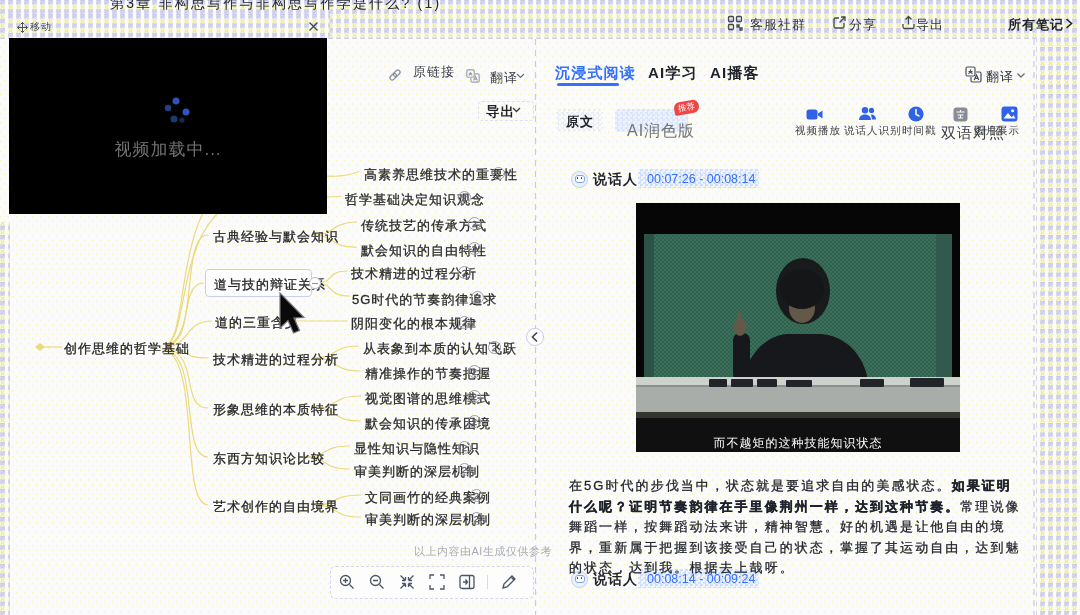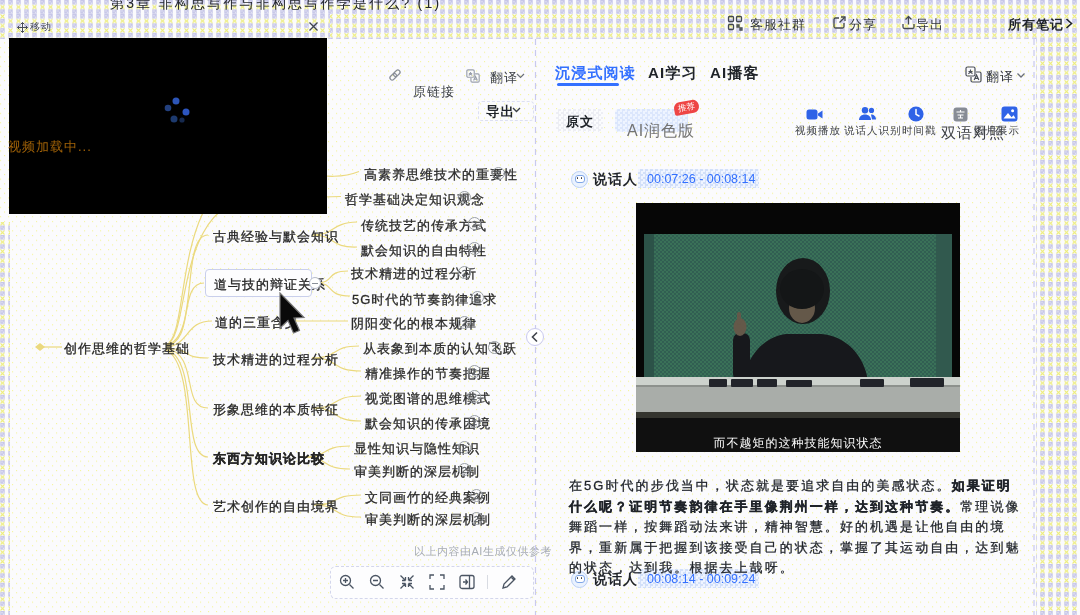--- a/index.html
+++ b/index.html
@@ -90,21 +90,21 @@
 <div class="abs ink" id="map" style="left:0;top:0;width:540px;height:615px;color:#262626">
   <div class="abs cjk" style="left:64px;top:340px;font-size:13px">创作思维的哲学基础</div>
   <div class="abs cjk" style="left:213px;top:228px;font-size:13px;font-weight:500">古典经验与默会知识</div>
   <div class="abs" style="left:205px;top:269px;width:107px;height:28px;border:1px solid #c9cfec;border-radius:4px;background:#fdfdfe"></div>
   <div class="abs cjk" style="left:214px;top:276px;font-size:13px;font-weight:500">道与技的辩证关系</div>
   <div class="abs" style="left:309px;top:277px;width:12px;height:12px;border:1px solid #b6bccc;border-radius:50%;background:#fff"></div>
   <div class="abs" style="left:312px;top:282.5px;width:6px;height:1.4px;background:#8a9099"></div>
   <div class="abs cjk" style="left:215px;top:314px;font-size:13px;font-weight:500">道的三重含义</div>
   <div class="abs cjk" style="left:213px;top:351px;font-size:13px;font-weight:500">技术精进的过程分析</div>
   <div class="abs cjk" style="left:213px;top:401px;font-size:13px;font-weight:500">形象思维的本质特征</div>
-  <div class="abs cjk" style="left:213px;top:450px;font-size:13px;font-weight:700">东西方知识论比较</div>
+  <div class="abs cjk" style="left:213px;top:450px;font-size:13px;font-weight:400">东西方知识论比较</div>
   <div class="abs cjk" style="left:213px;top:498px;font-size:13px;font-weight:500">艺术创作的自由境界</div>
 </div>
 
 <div class="abs ink" id="leaves" style="left:0;top:0;width:560px;height:615px;font-size:13px;color:#2b2b2b">
     <span class="abs cjk" style="left:364px;top:166px">高素养思维技术的重要性</span>
     <span class="abs" style="left:492px;top:166.5px;width:13px;height:13px;border:1px solid #9aa0a6;border-radius:50%;font-size:9.5px;color:#5f6368;text-align:center;line-height:12px">2</span>
     <span class="abs cjk" style="left:345px;top:190.5px">哲学基础决定知识观念</span>
     <span class="abs" style="left:458px;top:191px;width:13px;height:13px;border:1px solid #9aa0a6;border-radius:50%;font-size:9.5px;color:#5f6368;text-align:center;line-height:12px">2</span>
     <span class="abs cjk" style="left:361px;top:216.5px">传统技艺的传承方式</span>
     <span class="abs" style="left:468px;top:217px;width:13px;height:13px;border:1px solid #9aa0a6;border-radius:50%;font-size:9.5px;color:#5f6368;text-align:center;line-height:12px">2</span>
@@ -160,21 +160,21 @@
       <path d="M2 14l1-4 8-8 3 3-8 8zM10 3l3 3M2 14l3-1"></path>
     </svg>
   </div>
 
 <svg class="abs" style="left:388px;top:68px" width="14" height="14" viewBox="0 0 14 14" fill="none" stroke="#8a8f98" stroke-width="1.3">
     <g transform="rotate(-45 7 7)">
       <rect x="0.8" y="4.8" width="7.4" height="4.4" rx="2.2"></rect>
       <rect x="5.8" y="4.8" width="7.4" height="4.4" rx="2.2"></rect>
     </g>
   </svg>
-<span class="abs cjk" style="left:413px;top:83px;font-size:13px;color:#3c4046">原链接</span>
+<span class="abs cjk" style="left:413px;top:63px;font-size:13px;color:#3c4046">原链接</span>
 <svg class="abs" style="left:466px;top:69px" width="14" height="14" viewBox="0 0 17 17" fill="none" stroke="#9aa0ab" stroke-width="1.4">
     <rect x="1" y="1" width="9" height="9" rx="1.5"></rect>
     <path d="M3.5 5.5h4M5.5 3.5v1.2c0 1.5-1 2.6-2.2 3M7.5 7.6C6.3 7 5.7 6 5.5 5.2"></path>
     <path d="M11 6h3.5A1.5 1.5 0 0 1 16 7.5v7a1.5 1.5 0 0 1-1.5 1.5h-7A1.5 1.5 0 0 1 6 14.5V11"></path>
     <path d="M9.2 14l2.3-5 2.3 5M10 12.4h3"></path>
   </svg>
 <span class="abs cjk" style="left:490px;top:69px;font-size:13px;color:#3c4046">翻译</span>
 <svg class="abs" style="left:516px;top:73px" width="9" height="6" viewBox="0 0 9 6" fill="none" stroke="#6a6f77" stroke-width="1.2">
     <path d="M1 1l3.5 3.5L8 1"></path>
   </svg>
@@ -318,18 +318,18 @@
       <path d="M1.5 1.5l8 8M9.5 1.5l-8 8"></path>
     </svg>
   <div class="abs" style="left:1px;top:24px;width:318px;height:176px;background:#000"></div>
   <svg class="abs" style="left:150px;top:78px" width="34" height="34" viewBox="0 0 34 34">
     <circle cx="18" cy="9" r="3.5" fill="#2c55b8"></circle>
     <circle cx="10" cy="16" r="3.3" fill="#23407e"></circle>
     <circle cx="28" cy="20" r="3.5" fill="#2c55c0"></circle>
     <circle cx="16" cy="27" r="3.5" fill="#1d3a6e"></circle>
     <circle cx="24" cy="28" r="2.6" fill="#16294e"></circle>
   </svg>
-  <div class="abs cjk" style="left:0;top:124px;width:320px;text-align:left;font-size:13px;color:#a16207">视频加载中...</div>
+  <div class="abs cjk" style="left:0;top:124px;width:320px;text-align:center;font-size:17px;color:#737373">视频加载中...</div>
 </div>
 
 <svg class="abs" style="left:276px;top:292px" width="34" height="44" viewBox="0 0 34 44">
 <path d="M4 1 L4 36 L12 28.5 L17.5 41 L23.5 38.5 L18 26 L28 25.5 Z" fill="#0a0a0a" stroke="#777" stroke-width="1.2"></path>
 </svg>
 
 </body></html>

